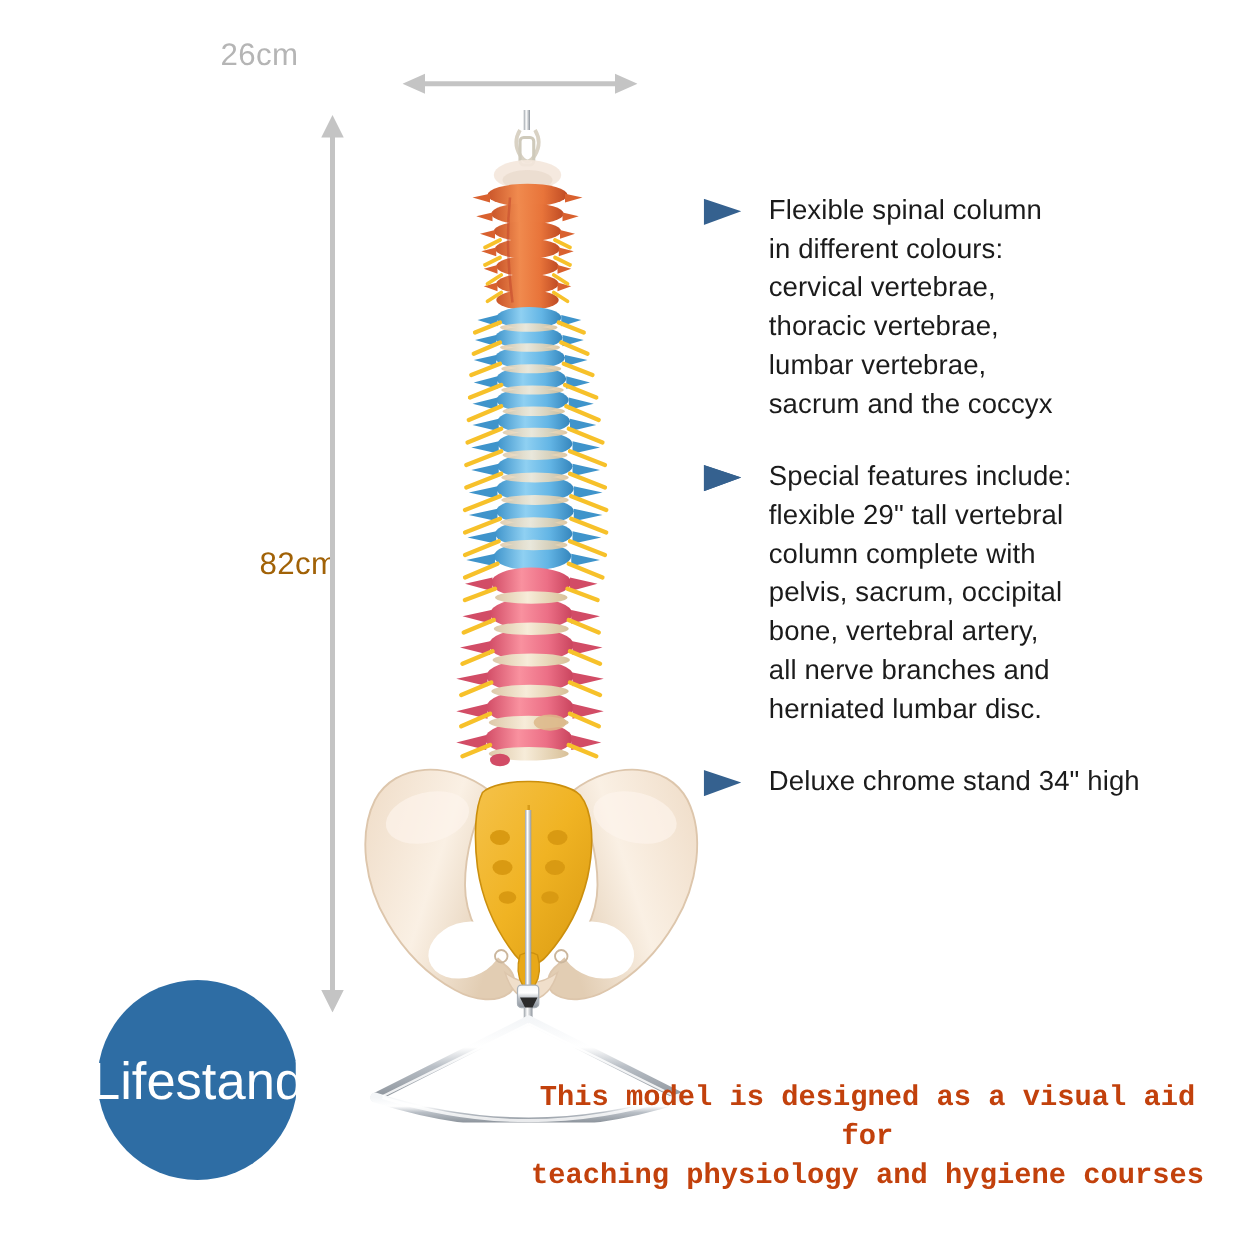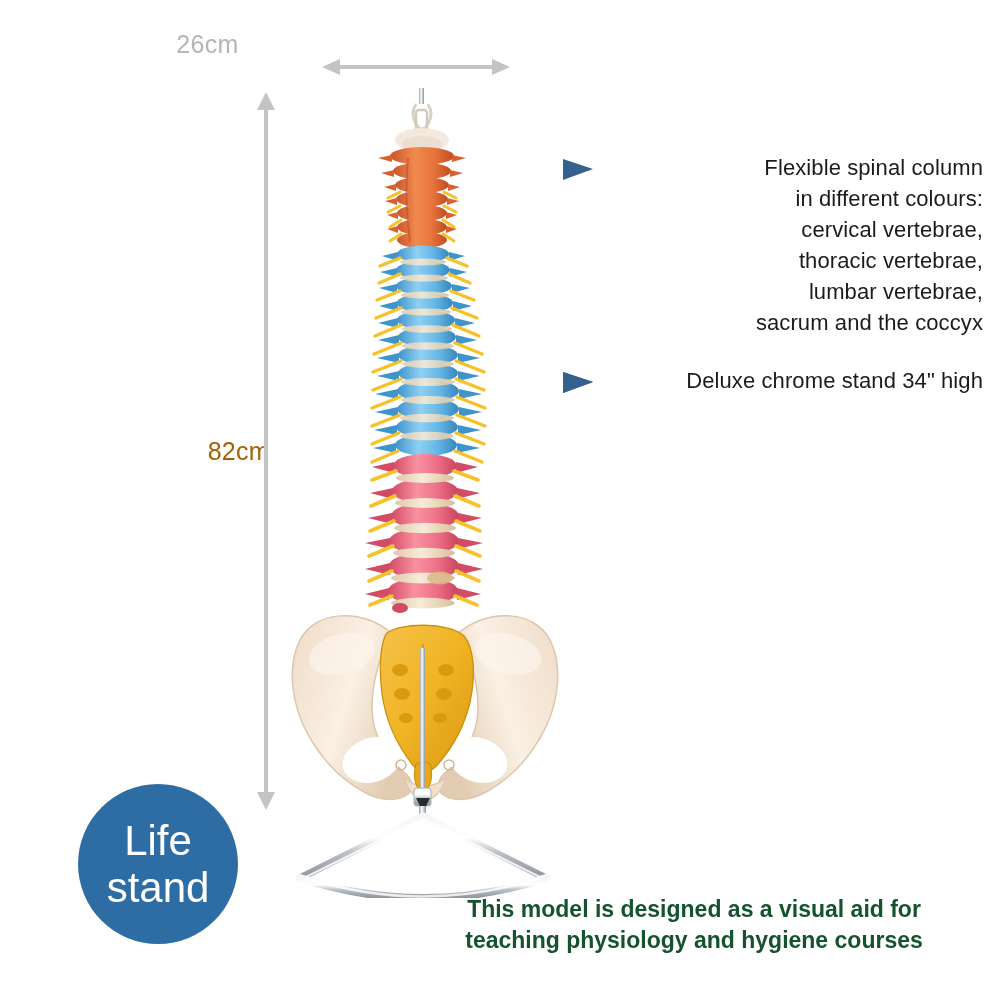--- a/index.html
+++ b/index.html
@@ -31,39 +31,38 @@
   .bullets { position:absolute; left:563px; top:152px; width:420px; }
   .bullet { position:relative; padding-left:52px; margin-bottom:27px; }
   .bullet:last-child { margin-bottom:0; }
   .bullet-marker {
     position:absolute; left:0; top:7px; width:32px; height:21px;
   }
   .bullet-text {
     font-size:22px; line-height:31px; color:#1b1b1b;
     font-family:"Liberation Sans", sans-serif; white-space:pre-line;
     letter-spacing:.1px;
-    text-align:right;
   }
 
   
   .badge {
     position:absolute; left:78px; top:784px; width:160px; height:160px;
     border-radius:50%; background:#2e6da4;
-    display:flex; flex-direction:column; align-items:center; justify-content:center;
+    display:flex; align-items:center; justify-content:center;
   }
   .badge-line {
     color:#ffffff; font-size:42px; line-height:47px;
     font-family:"Liberation Sans", sans-serif; font-weight:400;
   }
 
   
   .caption {
     position:absolute; right:26px; bottom:44px; width:560px; text-align:center;
-    font-size:23px; line-height:31px; font-weight:bold; color:#14532d;
-    font-family:Liberation Sans, sans-serif; white-space:pre-line;
+    font-size:23px; line-height:31px; font-weight:bold; color:#c2410c;
+    font-family:Liberation Mono, monospace; white-space:pre-line;
   }
 
   
   .model { position:absolute; left:280px; top:88px; width:300px; height:810px; }
   .model svg { display:block; }
 </style>
 </head>
 <body>
 
 <div class="dim-label-h">
@@ -421,20 +420,34 @@
   </div>
 
   <div class="bullet">
     <span class="bullet-marker">
       <svg width="32" height="21" viewBox="0 0 32 21">
           <polygon points="0,0 30,10 0,21" fill="#35618f"></polygon>
         </svg>
     </span>
   </div>
 
+  <div class="bullet">
+    <span class="bullet-marker">
+      <svg width="32" height="21" viewBox="0 0 32 21">
+          <polygon points="0,0 30,10 0,21" fill="#35618f"></polygon>
+        </svg>
+    </span>
+    <div class="bullet-text">Special features include:
+flexible 29" tall vertebral
+column complete with
+pelvis, sacrum, occipital
+bone, vertebral artery,
+all nerve branches and
+herniated lumbar disc.</div>
+  </div>
 
   <div class="bullet">
     <span class="bullet-marker">
       <svg width="32" height="21" viewBox="0 0 32 21">
           <polygon points="0,0 30,10 0,21" fill="#35618f"></polygon>
         </svg>
     </span>
     <div class="bullet-text">Deluxe chrome stand 34" high</div>
   </div>
 

